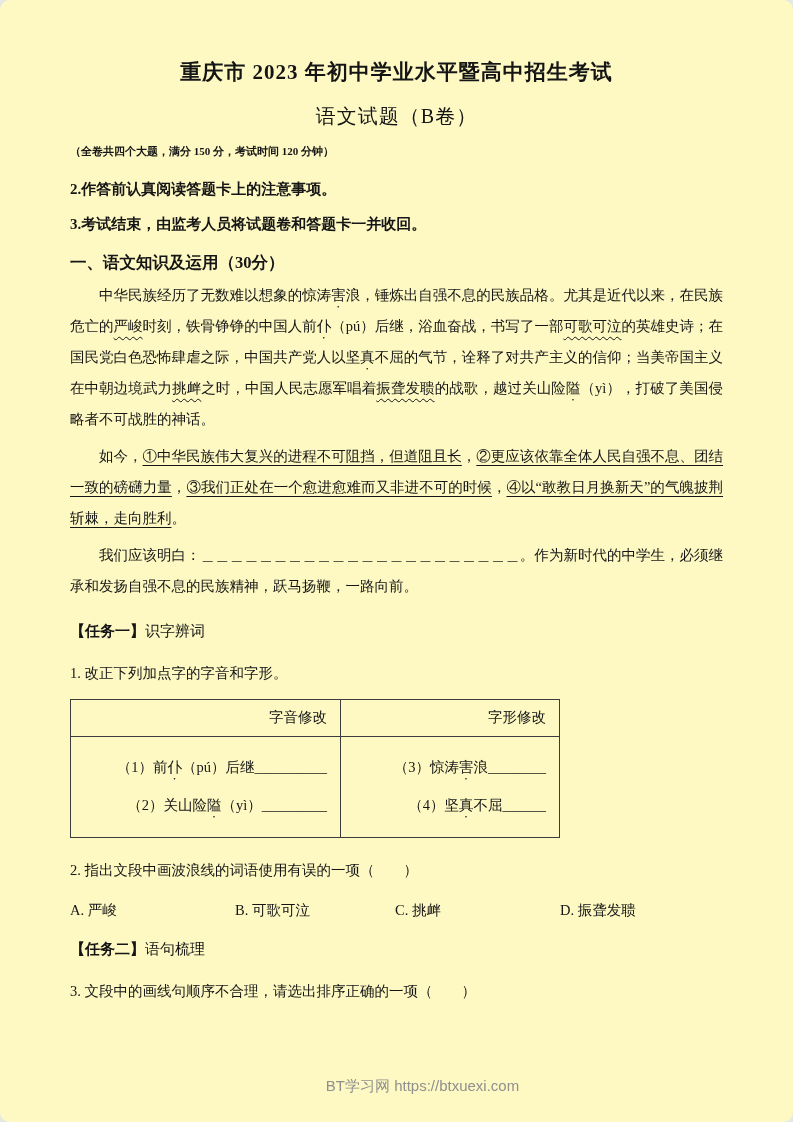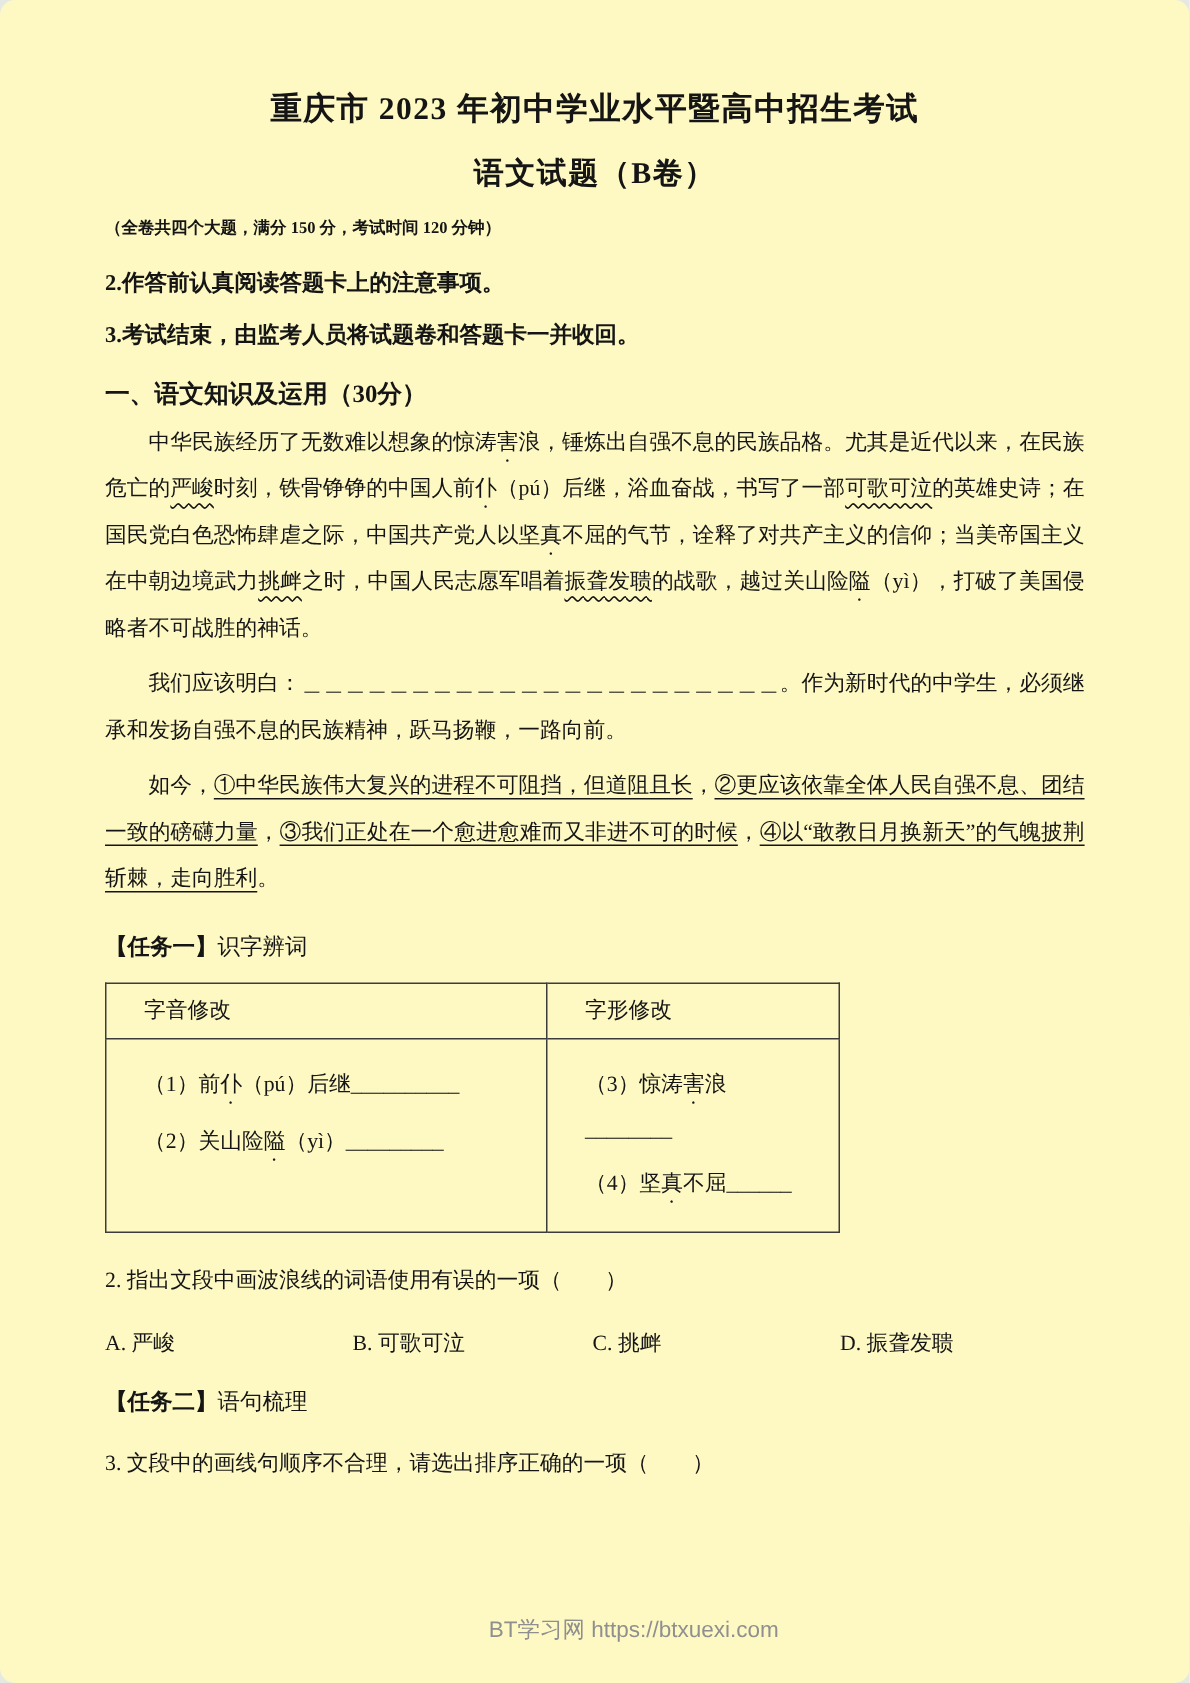--- a/index.html
+++ b/index.html
@@ -16,21 +16,21 @@
     border-radius:10px;
     box-sizing:border-box;
     padding:58px 70px 0 70px;
     color:#151515;
   }
   .exam-title{
     font-size:21px;font-weight:700;text-align:center;
     letter-spacing:1px;margin:0;line-height:1.4;
   }
   .exam-subtitle{
-    font-size:20px;font-weight:700;text-align:center;
+    font-size:20px;font-weight:400;text-align:center;
     letter-spacing:1px;margin:16px 0 0 0;line-height:1.3;
   }
   .exam-meta{
     font-size:11px;font-weight:700;text-align:left;
     margin:15px 0 0 0;
   }
   .notices{margin-top:20px;}
   .notices-heading{font-size:15px;font-weight:700;margin:0;}
   .notice-item{font-size:15px;font-weight:700;margin:13px 0 0 0;line-height:1.45;}
   .section-heading{font-size:16.5px;font-weight:700;margin:16px 0 0 0;}
@@ -60,22 +60,22 @@
   .task-line{font-size:15px;margin:20px 0 0 0;}
   .question{font-size:14.5px;margin:22px 0 0 0;line-height:1.5;}
   table.correction{
     border-collapse:collapse;
     margin-top:14px;
     width:490px;
     font-size:14.5px;
   }
   table.correction th, table.correction td{
     border:1px solid #3c3c3c;
-    padding:8px 25px;
-    text-align:left;
+    padding:8px 13px;
+    text-align:right;
     font-weight:400;
     vertical-align:top;
   }
   table.correction th{height:20px;}
   table.correction th:first-child, table.correction td:first-child{width:243px;}
   .cell-line{margin:8px 0;line-height:28px;}
   .options{
     display:grid;
     grid-template-columns:165px 160px 165px auto;
     font-size:14.5px;
@@ -100,24 +100,25 @@
   <div class="exam-meta">（全卷共四个大题，满分 150 分，考试时间 120 分钟）</div>
 
   <div class="notices">
     <div class="notice-item">2.作答前认真阅读答题卡上的注意事项。</div>
     <div class="notice-item">3.考试结束，由监考人员将试题卷和答题卡一并收回。</div>
   </div>
 
   <div class="section-heading">一、语文知识及运用（30分）</div>
 
   <p class="para"><span>中华民族经历了无数难以想象的惊涛</span><span class="dot">害</span><span>浪，锤炼出自强不息的民族品格。尤其是近代以来，在民族危亡的</span><span class="wavy">严峻</span><span>时刻，铁骨铮铮的中国人前</span><span class="dot">仆</span><span>（pú）后继，浴血奋战，书写了一部</span><span class="wavy">可歌可泣</span><span>的英雄史诗；在国民党白色恐怖肆虐之际，中国共产党人以坚</span><span class="dot">真</span><span>不屈的气节，诠释了对共产主义的信仰；当美帝国主义在中朝边境武力</span><span class="wavy">挑衅</span><span>之时，中国人民志愿军唱着</span><span class="wavy">振聋发聩</span><span>的战歌，越过关山险</span><span class="dot">隘</span><span>（yì），打破了美国侵略者不可战胜的神话。</span></p>
+  <p class="para"><span>如今，</span><span class="u">①中华民族伟大复兴的进程不可阻挡，但道阻且长</span><span>，</span><span class="u">②更应该依靠全体人民自强不息、团结一致的磅礴力量</span><span>，</span><span class="u">③我们正处在一个愈进愈难而又非进不可的时候</span><span>，</span><span class="u">④以“敢教日月换新天”的气魄披荆斩棘，走向胜利</span><span>。</span></p>
   <p class="para"><span>我们应该明白：</span><span>＿＿＿＿＿＿＿＿＿＿＿＿＿＿＿＿＿＿＿＿＿＿</span><span>。作为新时代的中学生，必须继承和发扬自强不息的民族精神，跃马扬鞭，一路向前。</span></p>
-  <p class="para"><span>如今，</span><span class="u">①中华民族伟大复兴的进程不可阻挡，但道阻且长</span><span>，</span><span class="u">②更应该依靠全体人民自强不息、团结一致的磅礴力量</span><span>，</span><span class="u">③我们正处在一个愈进愈难而又非进不可的时候</span><span>，</span><span class="u">④以“敢教日月换新天”的气魄披荆斩棘，走向胜利</span><span>。</span></p>
 
   <div class="task-line"><span class="b">【任务一】</span><span>识字辨词</span></div>
+  <div class="question">1. 改正下列加点字的字音和字形。</div>
 
   <table class="correction">
     <thead>
       <tr>
         <th>字音修改</th>
         <th>字形修改</th>
       </tr>
     </thead>
     <tbody>
       <tr>

